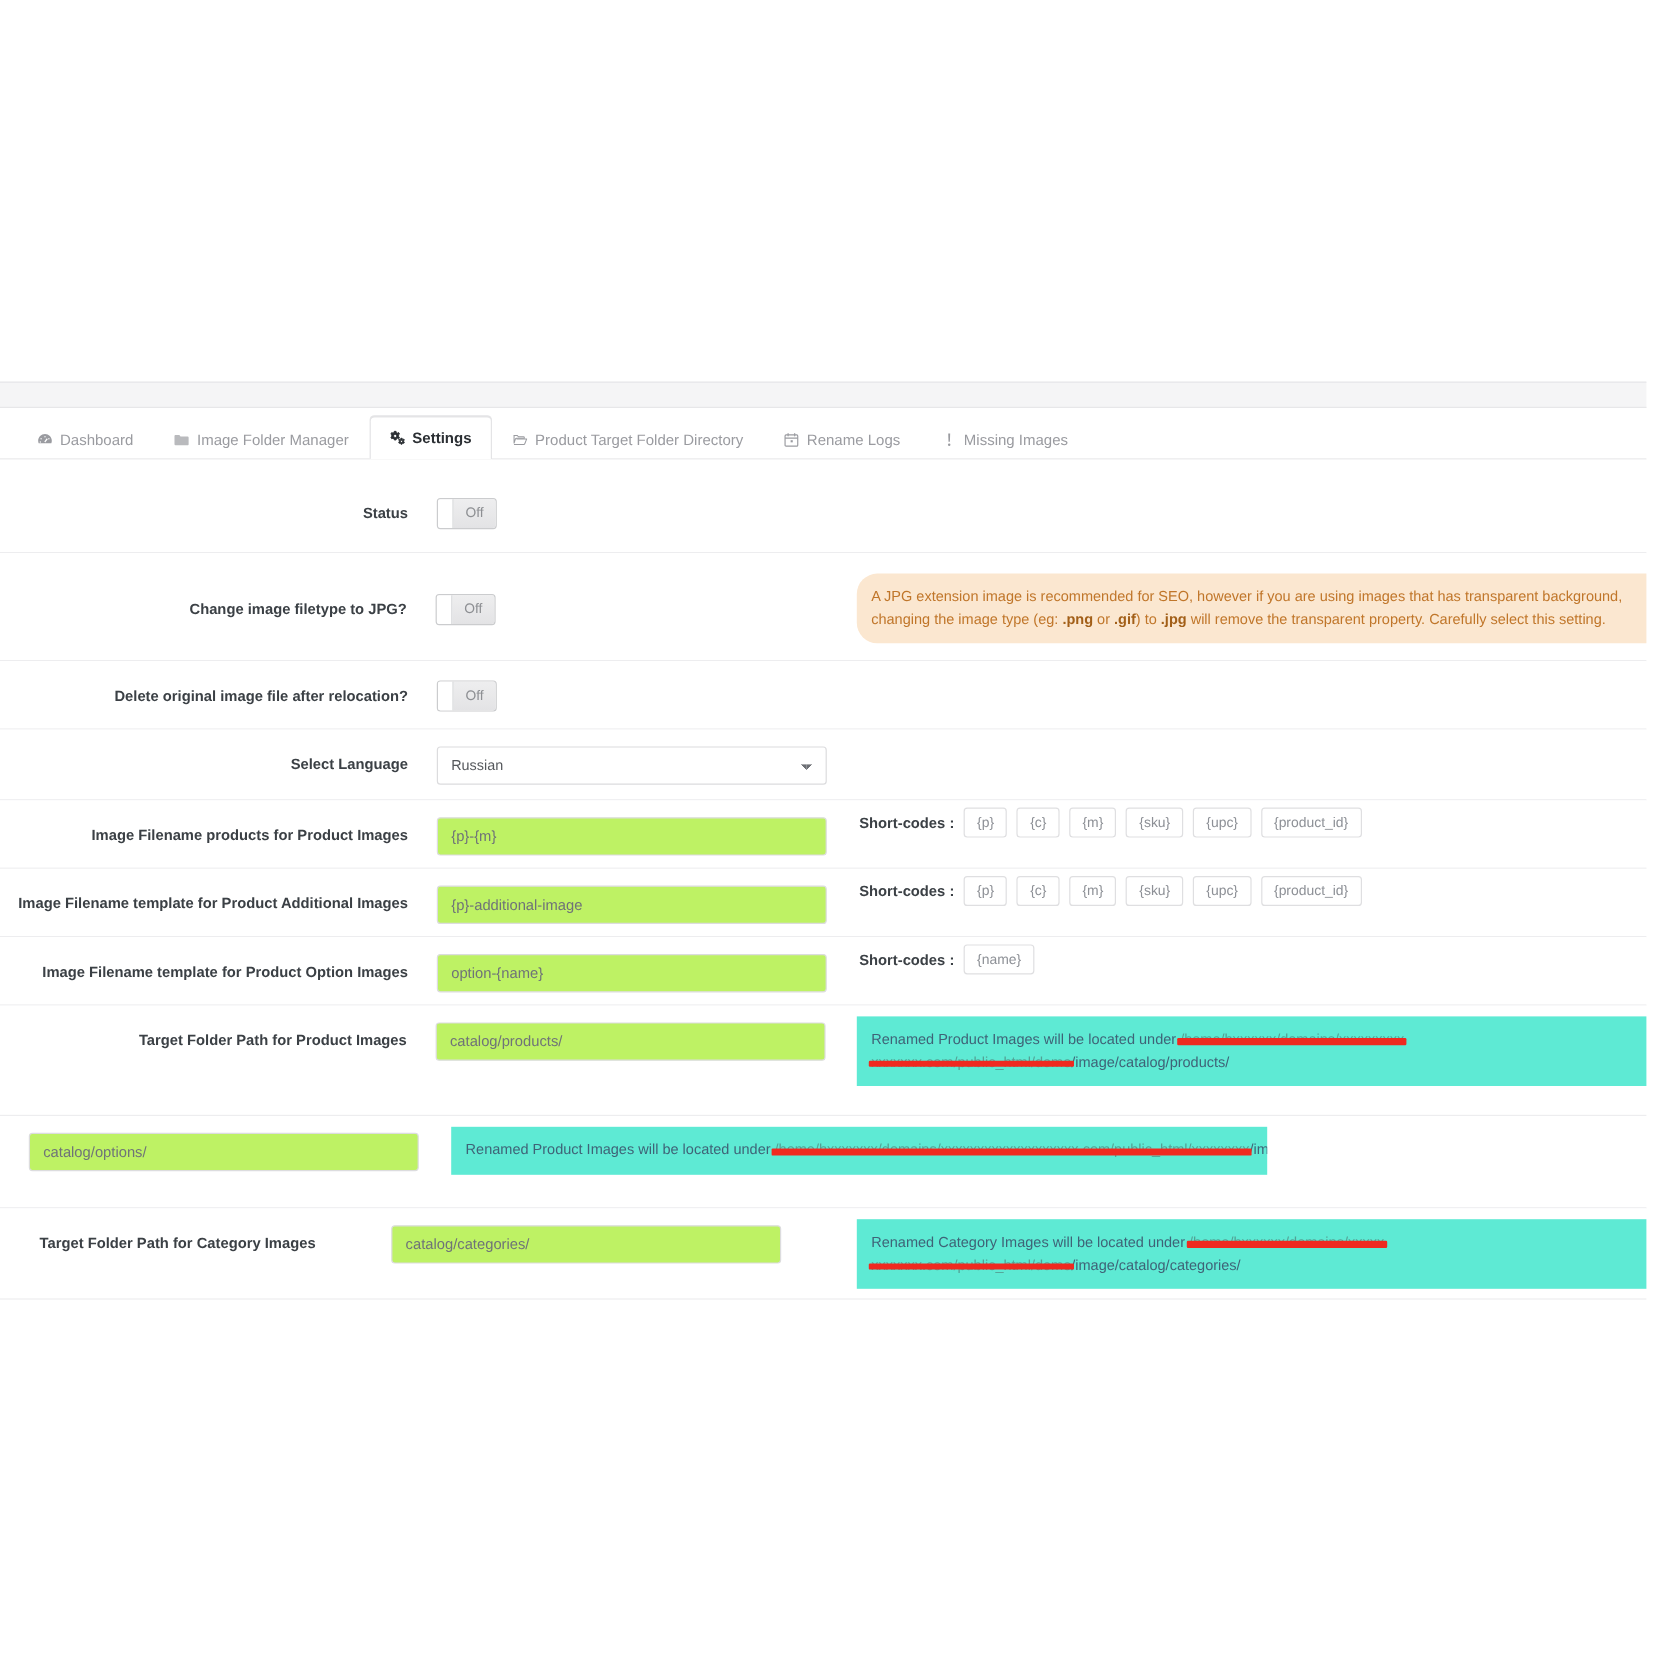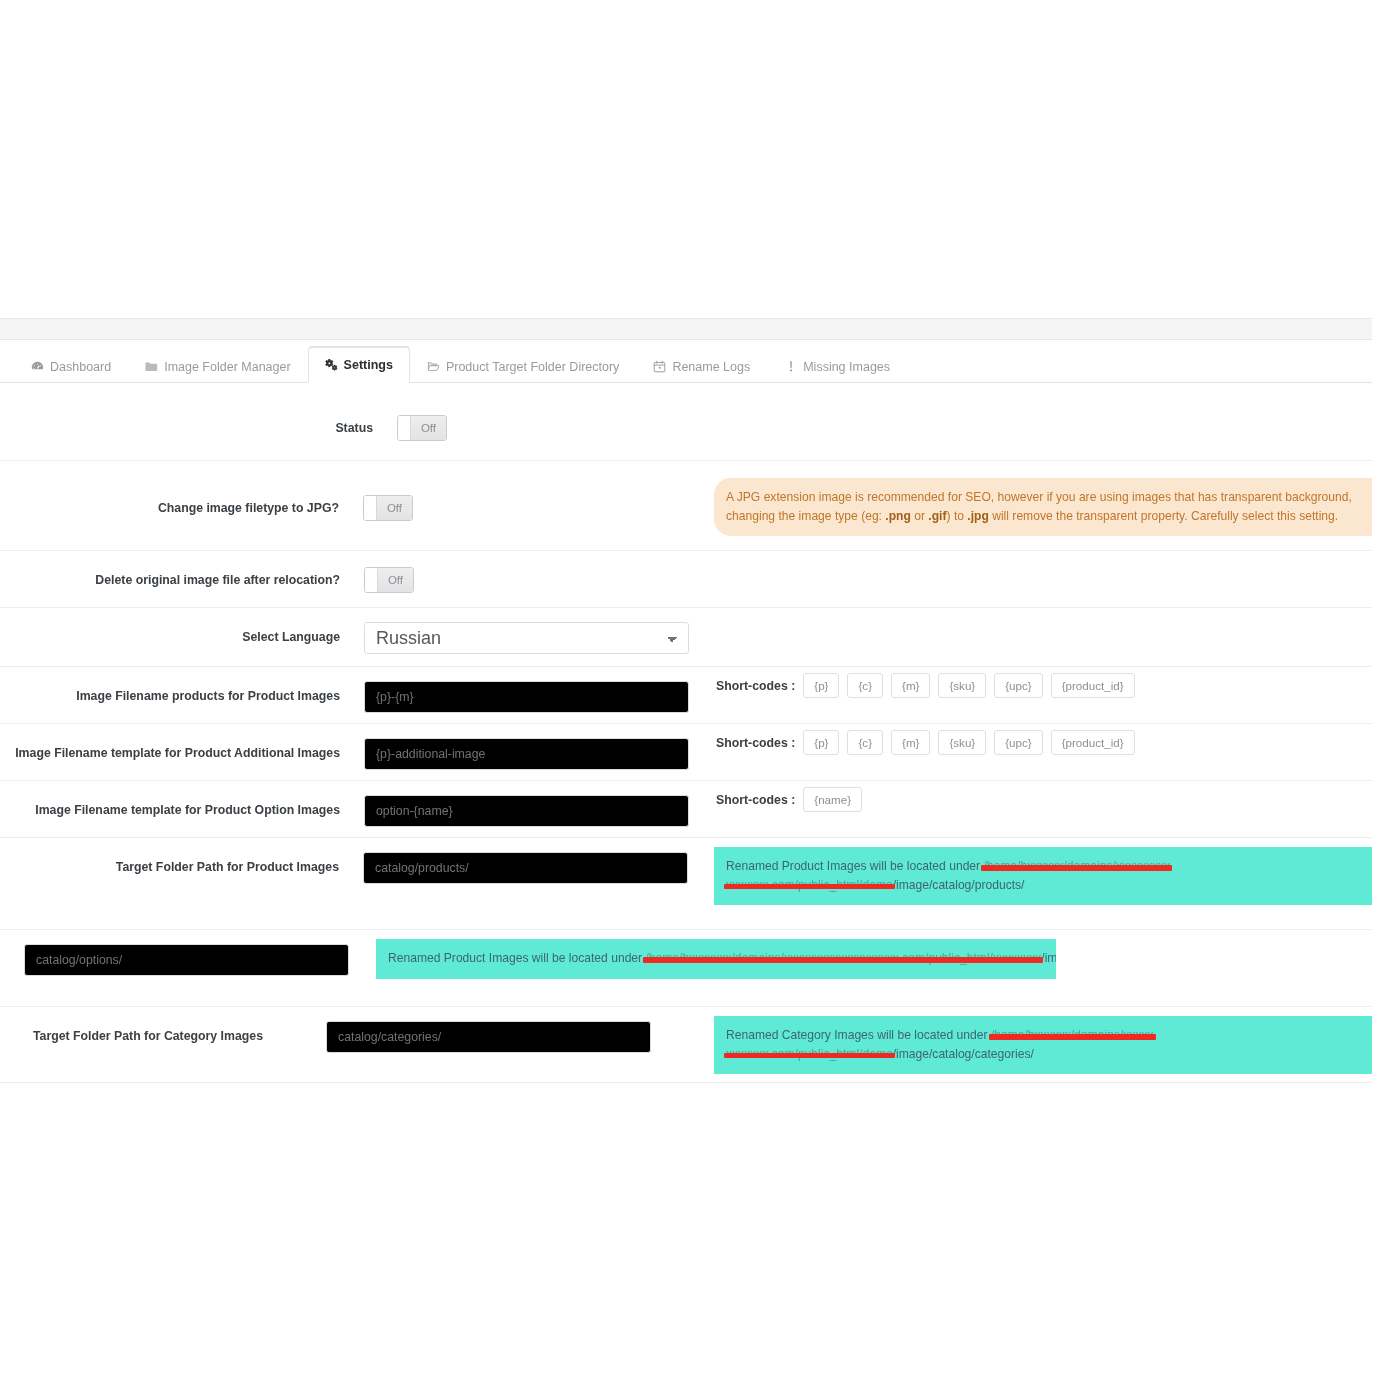--- a/index.html
+++ b/index.html
@@ -110,34 +110,34 @@
     align-items: center;
     justify-content: center;
     border-left: 1px solid #d8d9db;
   }
 
   
   .txt {
     width: 325px; height: 32px;
     border: 1px solid #dcdcde;
     border-radius: 3px;
-    background: #000000;
+    background: #bef264;
     color: #6f7378;
     font-size: 12.3px;
     font-family: "Liberation Sans", sans-serif;
     padding: 0 11px;
     outline: none;
   }
   .sel {
     width: 325px; height: 32px;
     border: 1px solid #dcdcde;
     border-radius: 3px;
     background: #fff;
     color: #55585c;
-    font-size: 18px;
+    font-size: 12px;
     font-family: "Liberation Sans", sans-serif;
     padding: 0 11px;
     appearance: none;
     -webkit-appearance: none;
     outline: none;
     background-image:
       linear-gradient(45deg, transparent 50%, #6d7075 50%),
       linear-gradient(135deg, #6d7075 50%, transparent 50%);
     background-position:
       calc(100% - 16px) 14px,
@@ -260,21 +260,21 @@
             <circle cx="3" cy="13" r="1.25" fill="#9a9ba0"></circle>
           </svg>
       </span>
       <span>Missing Images</span>
     </div>
   </div>
 
   <div class="rows">
 
     <div class="row" style="height:78px;">
-      <div class="lbl-col" style="padding-top:38px;margin-left:33px;">Status</div>
+      <div class="lbl-col" style="padding-top:38px;">Status</div>
       <div class="ctl-col" style="padding-top:32px;">
         <div class="toggle">
           <span class="knob"></span>
           <span class="face">Off</span>
         </div>
       </div>
       <div class="aux-col"></div>
     </div>
 
     <div class="row" style="height:90px;">

